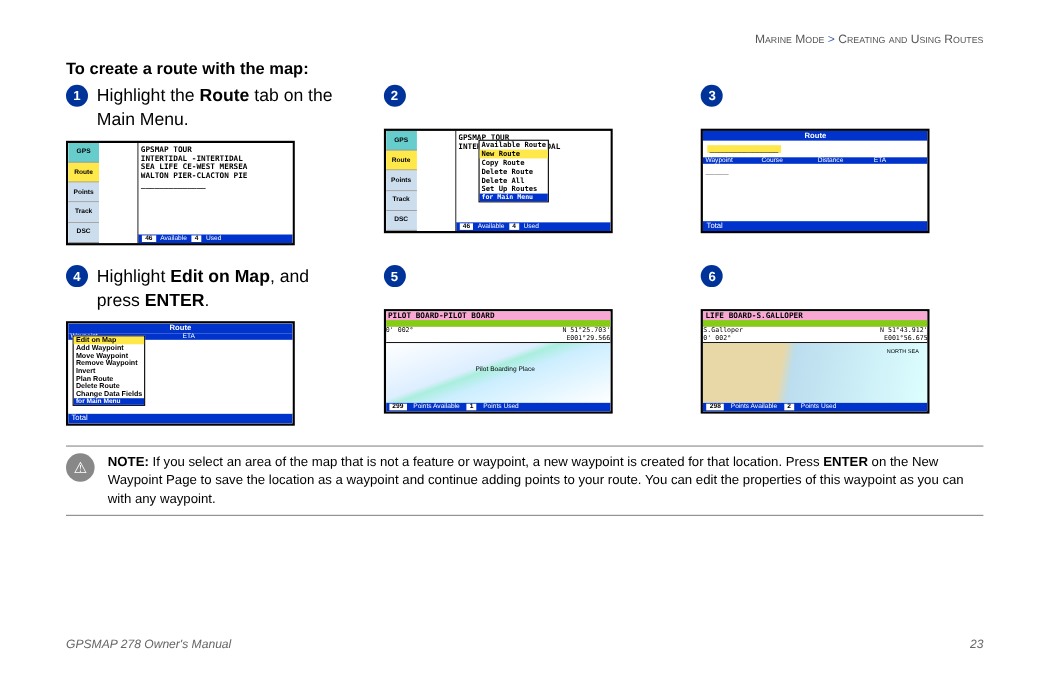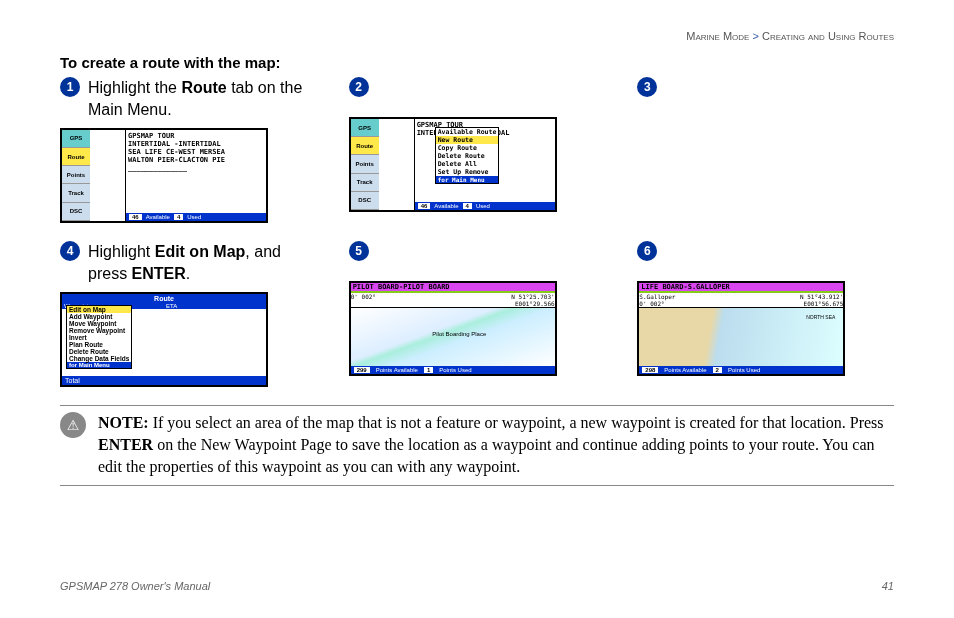--- a/index.html
+++ b/index.html
@@ -25,27 +25,27 @@
 .menu-popup .hl { background: #ffe84a; }
 .menu-popup .ft { background: #0033cc; color: #fff; font-size: 6px; padding: 0 2px; }
 .route-scr { display: flex; flex-direction: column; width: 100%; }
 .route-scr .hdr { background: #0033cc; color: #fff; text-align: center; font-weight: bold; padding: 1px; }
 .route-scr .cols { display: flex; background: #0033cc; color: #fff; font-size: 6px; }
 .route-scr .cols span { flex: 1; padding: 0 2px; }
 .route-scr .body { flex: 1; background: #fff; position: relative; }
 .route-scr .ftr { background: #0033cc; color: #fff; padding: 1px 3px; }
 .hl-box { background: #ffe84a; display: inline-block; padding: 0 2px; margin: 2px; }
 .map-scr { display: flex; flex-direction: column; width: 100%; }
-.map-scr .hdr { background: #d946ef; border-bottom: 2px solid #84cc16; font-weight: bold; font-family: monospace; padding: 0 2px; font-size: 7px; display: flex; justify-content: space-between; }
+.map-scr .hdr { background: #f9a8d4; border-bottom: 6px solid #84cc16; font-weight: bold; font-family: monospace; padding: 0 2px; font-size: 7px; display: flex; justify-content: space-between; }
 .map-scr .map { flex: 1; background: linear-gradient(160deg, #fff 0%, #def 40%, #aed 45%, #cef 55%, #fff 100%); position: relative; }
 .map-scr .ftr { background: #0033cc; color: #fff; font-size: 6px; padding: 1px 3px; display: flex; gap: 6px; }
 .stat-box { background: #fff; color: #000; padding: 0 3px; font-weight: bold; }
 .note-row { display: flex; gap: 12px; margin-top: 18px; border-top: 1px solid #888; border-bottom: 1px solid #888; padding: 6px 0; }
 .note-icon { width: 26px; height: 26px; background: #888; border-radius: 50%; display: flex; align-items: center; justify-content: center; color: #fff; font-size: 14px; flex-shrink: 0; }
-.note-text { font-size: 16px; line-height: 1.4; font-family: Liberation Serif, serif; }
+.note-text { font-size: 12px; line-height: 1.4; font-family: Liberation Sans, sans-serif; }
 .footer { position: absolute; bottom: 26px; left: 60px; right: 60px; display: flex; justify-content: space-between; font-size: 11px; font-style: italic; color: #666; }
 .b { font-weight: bold; }
 </style>
 </head>
 <body>
 
 <div class="breadcrumb">
   <span>Marine Mode</span>
   <span class="sep">&gt;</span>
   <span>Creating and Using Routes</span>
@@ -103,37 +103,53 @@
       <div class="panel">
         <div class="panel-body">
           <div class="line">GPSMAP TOUR</div>
           <div class="line">INTERTIDAL -INTERTIDAL</div>
           <div class="menu-popup">
             <div class="mi">Available Route</div>
             <div class="mi hl">New Route</div>
             <div class="mi">Copy Route</div>
             <div class="mi">Delete Route</div>
             <div class="mi">Delete All</div>
-            <div class="mi">Set Up Remove</div>
+            <div class="mi">Set Up Routes</div>
             <div class="ft">for Main Menu</div>
           </div>
         </div>
         <div class="panel-footer">
           <span class="stat-box">46</span>
             <span>Available</span>
           <span class="stat-box">4</span>
             <span>Used</span>
         </div>
       </div>
     </div>
   </div>
 
   <div class="step">
     <div class="step-head">
       <div class="num">3</div>
+    </div>
+    <div class="screenshot">
+      <div class="route-scr">
+        <div class="hdr">Route</div>
+        <div style="background:#fff;padding:2px;"><span class="hl-box">________________</span></div>
+        <div class="cols">
+          <span>Waypoint</span>
+          <span>Course</span>
+          <span>Distance</span>
+          <span>ETA</span>
+        </div>
+        <div class="body">
+          <div style="padding:2px;font-family:monospace;">_____</div>
+        </div>
+        <div class="ftr">Total</div>
+      </div>
     </div>
   </div>
 
   <div class="step">
     <div class="step-head">
       <div class="num">4</div>
       <div class="step-text">
         <span>Highlight </span><span class="b">Edit on Map</span><span>, and press </span><span class="b">ENTER</span><span>.</span>
       </div>
     </div>
@@ -218,14 +234,14 @@
 
 <div class="note-row">
   <div class="note-icon">⚠</div>
   <div class="note-text">
     <span class="b">NOTE:</span><span> If you select an area of the map that is not a feature or waypoint, a new waypoint is created for that location. Press </span><span class="b">ENTER</span><span> on the New Waypoint Page to save the location as a waypoint and continue adding points to your route. You can edit the properties of this waypoint as you can with any waypoint.</span>
   </div>
 </div>
 
 <div class="footer">
   <span>GPSMAP 278 Owner's Manual</span>
-  <span>41</span>
+  <span>23</span>
 </div>
 
 </body></html>

